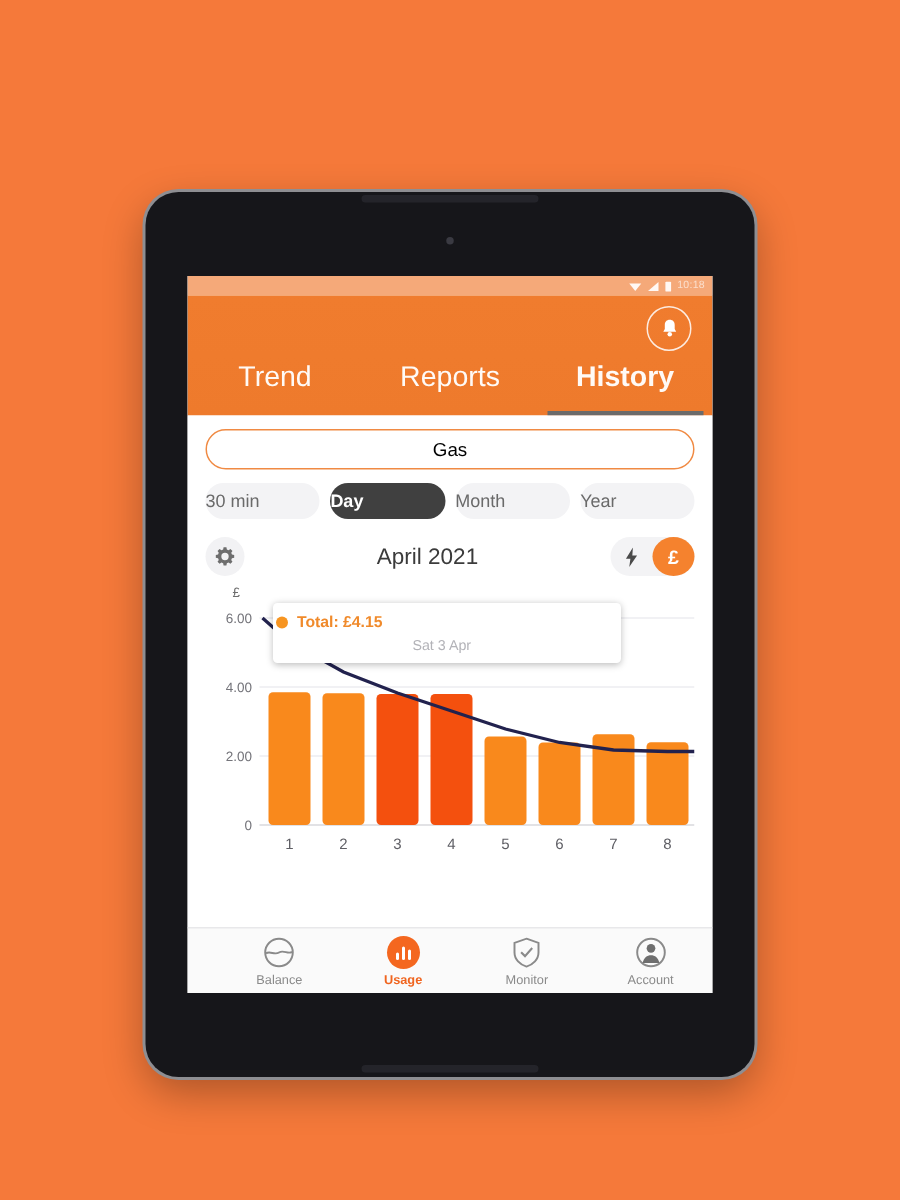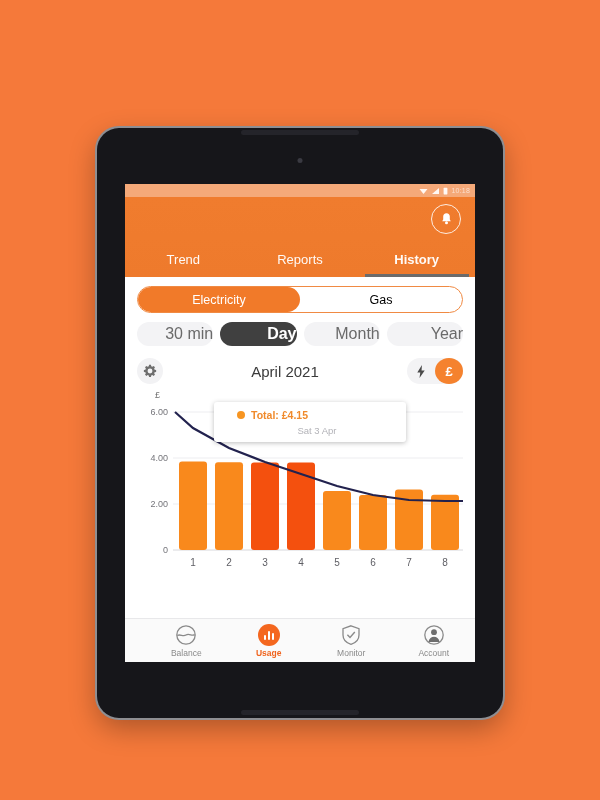--- a/index.html
+++ b/index.html
@@ -100,25 +100,25 @@
     border: 1.4px solid rgba(255,255,255,0.85);
     display: flex; align-items: center; justify-content: center;
   }
   #tabs {
     display: flex;
     height: 36px;
   }
   .tab {
     flex: 1;
     display: flex;
-    align-items: center;
+    align-items: flex-start;
     justify-content: center;
     position: relative;
     color: rgba(255,255,255,0.96);
-    font-size: 13px;
+    font-size: 19px;
   }
   .tab.active { font-weight: bold; }
   .tab.active::after {
     content: "";
     position: absolute;
     bottom: 0;
     left: 50%;
     transform: translateX(-50%);
     width: 104px;
     height: 3px;
@@ -161,22 +161,22 @@
     display: flex;
     gap: 7px;
     margin-top: 9px;
     flex: none;
   }
   .period-pill {
     flex: 1;
     height: 24px;
     border-radius: 12px;
     background: #F3F3F5;
-    display: flex; align-items: center; justify-content: flex-end;
-    font-size: 16px;
+    display: flex; align-items: center; justify-content: flex-start;
+    font-size: 12px;
     color: #6a6a6a;
   }
   .period-pill.active {
     background: #404040;
     color: #ffffff;
     font-weight: bold;
   }
 
   
   #date-row {
@@ -234,27 +234,26 @@
     font-size: 9px;
     color: #6e6e6e;
   }
   #chart-svg { position: absolute; left: 0; top: 0; }
 
   
   #tooltip {
     position: absolute;
     left: 45px;
     top: 12px;
-    width: 192px;
+    width: 232px;
     background: #ffffff;
     border-radius: 3px;
     box-shadow: 0 1px 5px rgba(0,0,0,0.26);
-    padding: 7px 9px 6px 23px;
+    padding: 7px 9px 6px 2px;
     z-index: 5;
-    margin-left: 32px;
   }
   .tt-row {
     display: flex; align-items: center;
     gap: 6px;
     margin-bottom: 4px;
   }
   .tt-dot { width: 8px; height: 8px; border-radius: 50%; flex: none; }
   .tt-total { font-size: 10.5px; color: #F08A2B; font-weight: bold; }
   .tt-temp  { font-size: 10.5px; color: #22224e; font-weight: bold; }
   .tt-date  { font-size: 9.5px; color: #b3b3b8; text-align: center; margin-top: 1px; }
@@ -327,23 +326,20 @@
         </div>
         <div class="tab active">
           <span>History</span>
         </div>
       </div>
     </div>
 
     <div id="appbody">
 
       <div id="fuel-toggle">
-        <div class="fuel-seg active">
-          <span>Electricity</span>
-        </div>
         <div class="fuel-seg">
           <span>Gas</span>
         </div>
       </div>
 
       <div id="period-row">
         <div class="period-pill">
           <span>30 min</span>
         </div>
         <div class="period-pill active">

